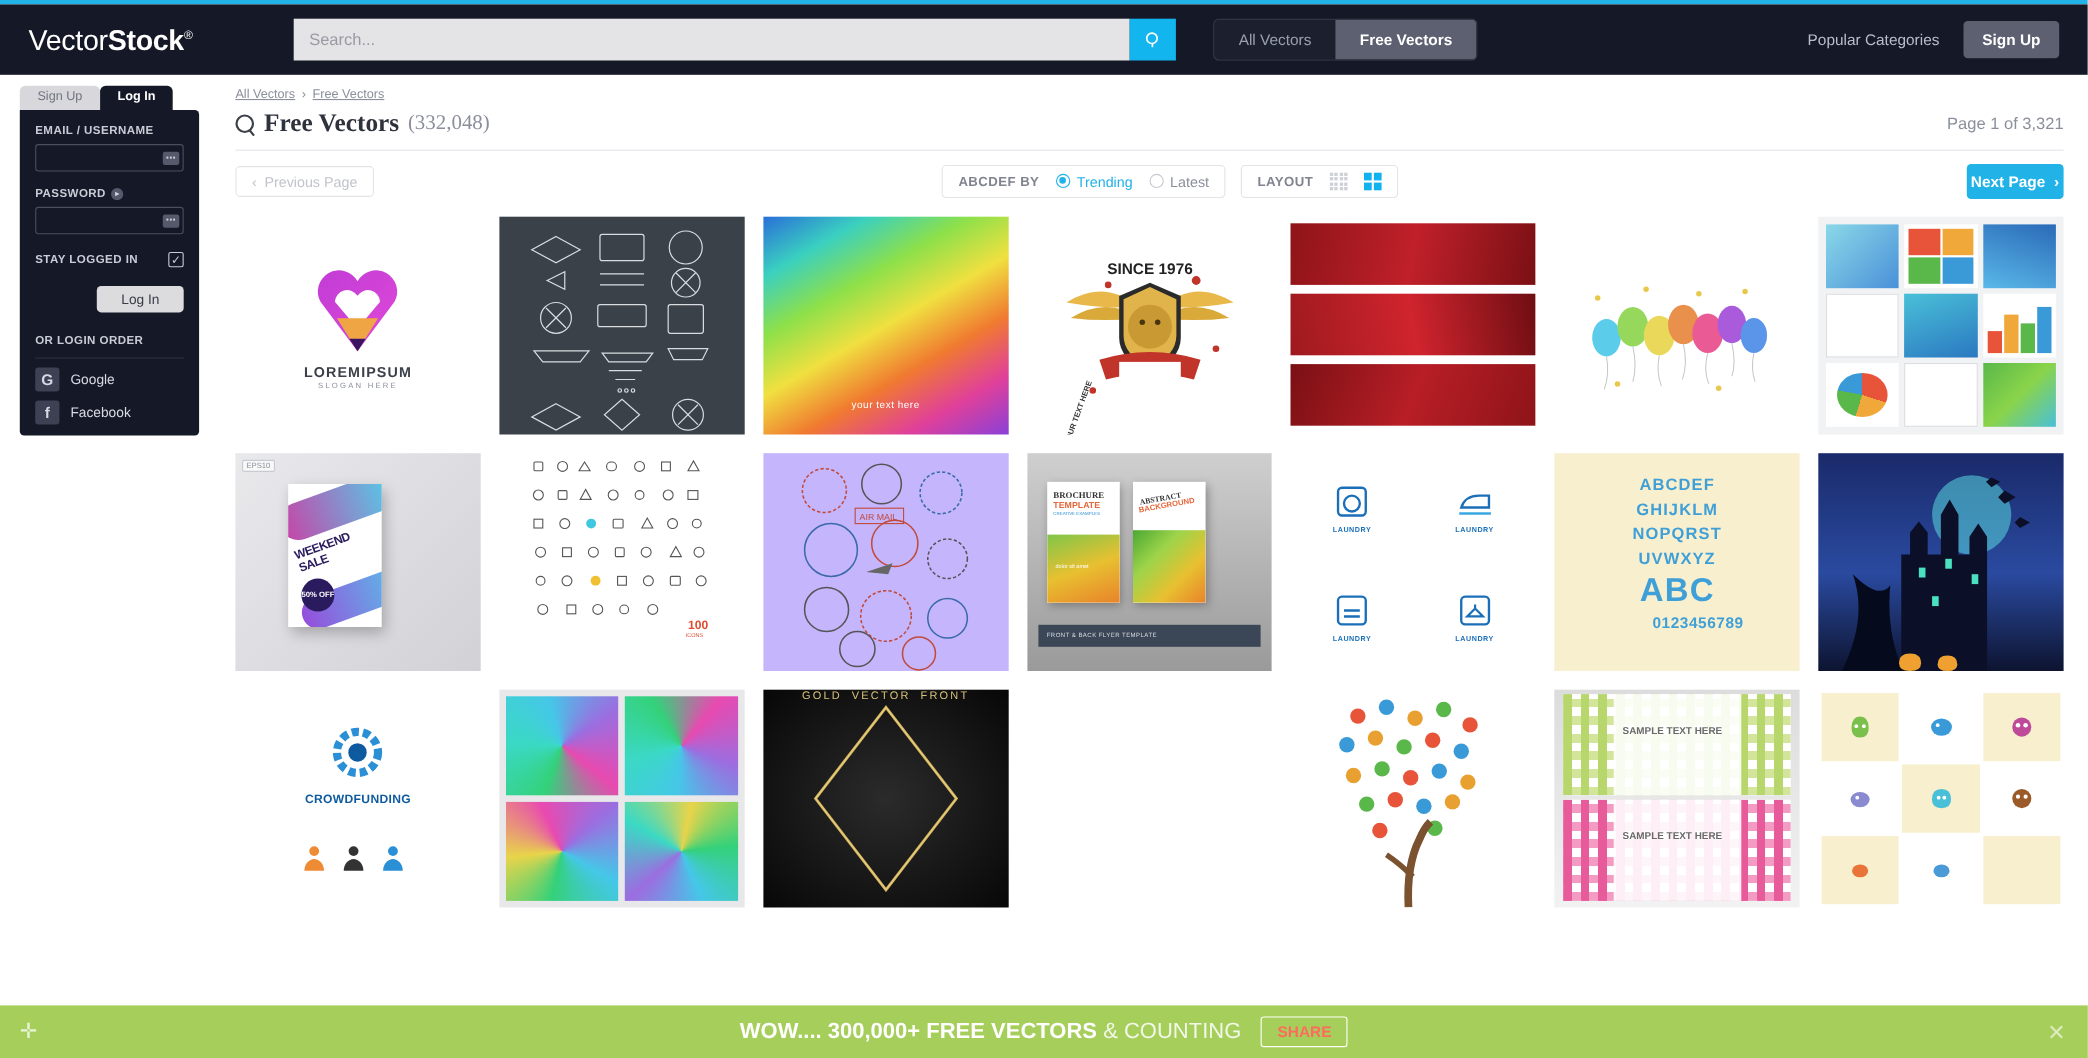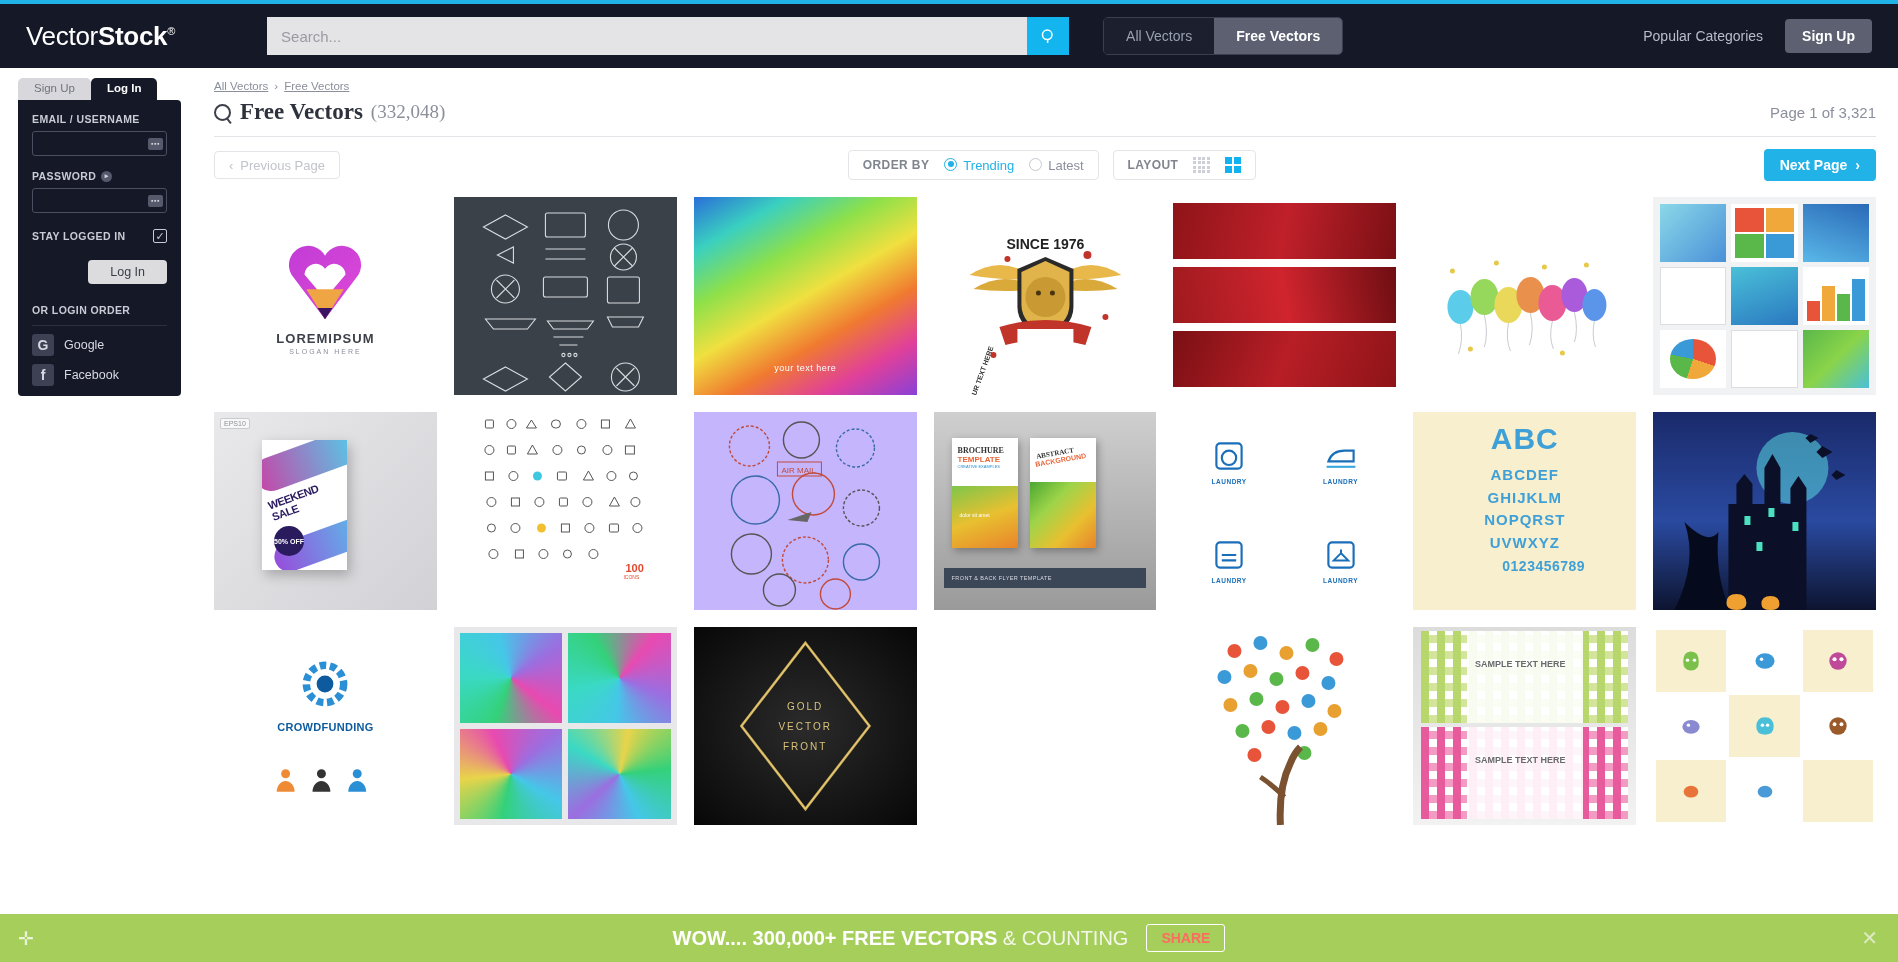--- a/index.html
+++ b/index.html
@@ -122,21 +122,21 @@
   .radio.on { border-color:#21b2e8; }
   .radio.on:after{ content:""; width:6px; height:6px; border-radius:50%; background:#21b2e8; }
   .radio-lb { font-size:13px; color:#8b8f9c; }
   .radio-lb.sel { color:#21b2e8; }
   .lay-ic { display:grid; gap:1.5px; cursor:pointer; }
   .lay-ic.small { grid-template-columns:repeat(4,3px); grid-template-rows:repeat(4,3px); }
   .lay-ic.small i { background:#cdd0d6; }
   .lay-ic.big { grid-template-columns:repeat(2,7px); grid-template-rows:repeat(2,7px); gap:2px; }
   .lay-ic.big i { background:#10b3ef; }
   .next-btn {
-    background:#21b2e8; border:0; border-radius:4px; height:32px; padding:0 16px;
+    background:#21b2e8; border:0; border-radius:4px; height:32px; padding:0 4px;
     color:#fff; font-size:14px; font-weight:bold; display:flex; align-items:center; gap:8px;
     cursor:pointer; font-family:"Liberation Sans", sans-serif;
   }
 
   
   .grid { display:flex; gap:17px; margin-top:16px; align-items:flex-start; }
   .gcol { flex:1; display:flex; flex-direction:column; gap:17px; min-width:0; }
   .tile { width:100%; position:relative; overflow:hidden; background:#fff; }
   .tile-label { position:absolute; left:6px; top:6px; font-size:7px; color:#8d9099;
     border:1px solid #c8cad1; border-radius:2px; padding:1px 3px; background:rgba(255,255,255,.7); }
@@ -250,21 +250,21 @@
     <div class="divider"></div>
 
     <div class="toolbar">
       <button class="prev-btn">
         <span>‹</span>
         <span>Previous Page</span>
       </button>
 
       <div class="center-ctrl">
         <div class="ctrl-box">
-          <span class="ctrl-label">ORDER BY</span>
+          <span class="ctrl-label">ABCDEF BY</span>
           <span class="radio-item">
             <span class="radio on"></span>
             <span class="radio-lb sel">Trending</span>
           </span>
           <span class="radio-item">
             <span class="radio"></span>
             <span class="radio-lb">Latest</span>
           </span>
         </div>
 
@@ -488,21 +488,21 @@
             <text x="66" y="61" font-size="8" fill="#c24a3a" font-family="Liberation Sans, sans-serif">AIR MAIL</text>
             <path d="M72 108 l24 -8 l-4 10 z" fill="#666"></path>
           </svg>
         </div>
 
         <div class="tile" style="height:198px;background:radial-gradient(ellipse at center,#2b2b2b,#070707);">
           <svg width="100%" height="100%" viewBox="0 0 180 198">
             <path d="M90 16 L154 99 L90 182 L26 99 Z" fill="none" stroke="#d9b658" stroke-width="2.6" opacity=".95"></path>
             <path d="M90 16 L154 99 L90 182 L26 99 Z" fill="none" stroke="#f5e6a8" stroke-width="1" opacity=".6"></path>
           </svg>
-          <div style="position:absolute;inset:0;display:flex;flex-direction:column;align-items:center;justify-content:center;gap:9px;color:#d9c27a;font-size:10px;letter-spacing:2px;">
+          <div style="position:absolute;inset:0;display:flex;flex-direction:row;align-items:flex-start;justify-content:center;gap:9px;color:#d9c27a;font-size:10px;letter-spacing:2px;">
             <span>GOLD</span>
               <span>VECTOR</span>
               <span>FRONT</span>
           </div>
         </div>
       </div>
 
       <div class="gcol">
         <div class="tile" style="height:198px;background:#fff;">
           <svg width="100%" height="100%" viewBox="0 0 180 198">
@@ -644,27 +644,27 @@
                 <circle cx="110" cy="70" r="2.5"></circle>
               <circle cx="152" cy="68" r="2.5"></circle>
                 <circle cx="36" cy="152" r="2.5"></circle>
                 <circle cx="128" cy="156" r="2.5"></circle>
             </g>
           </svg>
         </div>
 
         <div class="tile" style="height:198px;background:#f8efcf;">
           <div style="text-align:center;padding-top:10px;color:#3fa0d8;font-weight:bold;font-family:'Liberation Sans',sans-serif;">
-            <div style="font-size:30px;letter-spacing:1px;">ABC</div>
             <div style="font-size:15px;letter-spacing:1px;margin-top:8px;line-height:1.5;">
               <div>ABCDEF</div>
                 <div>GHIJKLM</div>
                 <div>NOPQRST</div>
                 <div>UVWXYZ</div>
             </div>
+            <div style="font-size:30px;letter-spacing:1px;">ABC</div>
             <div style="font-size:14px;letter-spacing:.5px;margin-top:4px;padding-left:38px;">0123456789</div>
           </div>
         </div>
 
         <div class="tile" style="height:198px;background:linear-gradient(180deg,#dcdcdc,#f2f2f2);">
           <div style="height:92px;margin:4px 8px;background:#fff;position:relative;overflow:hidden;">
             <div style="position:absolute;inset:0;background:
               repeating-linear-gradient(90deg,#9fc93a 0 8px,transparent 8px 16px),
               repeating-linear-gradient(0deg,#c5dc7a 0 8px,transparent 8px 16px);opacity:.75;"></div>
             <div style="position:absolute;left:22%;right:22%;top:0;bottom:0;background:rgba(255,255,255,.9);"></div>

